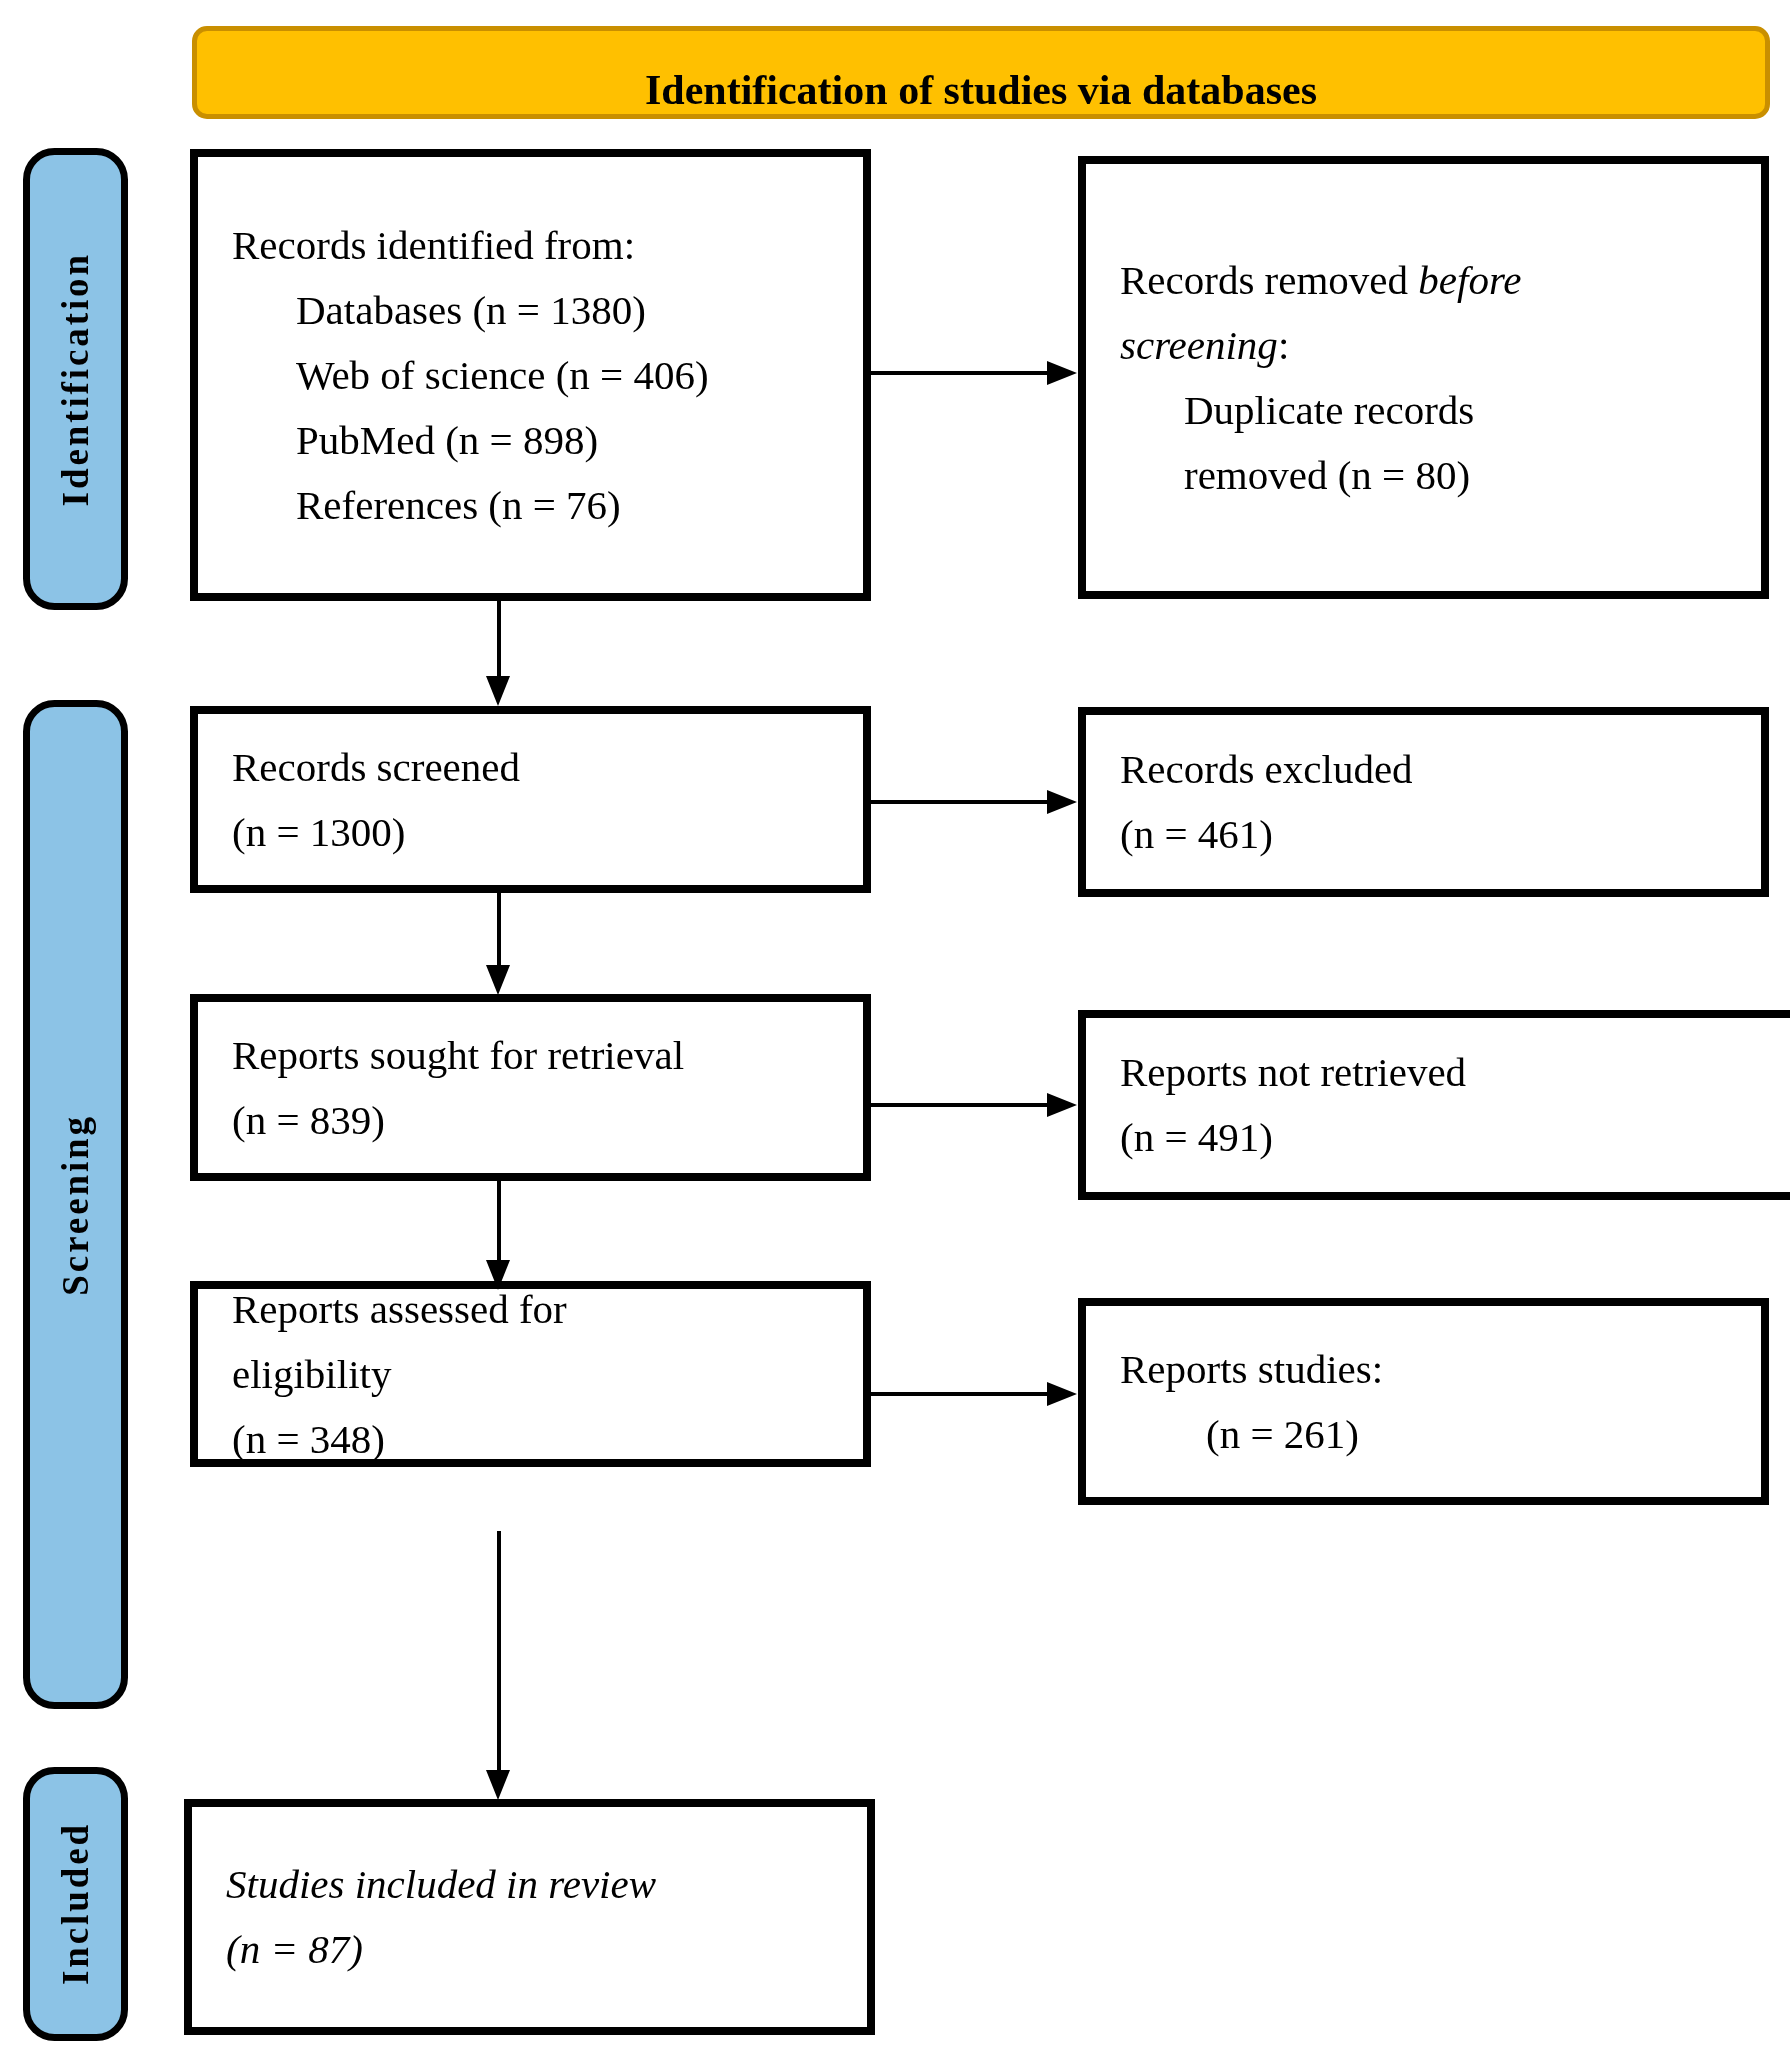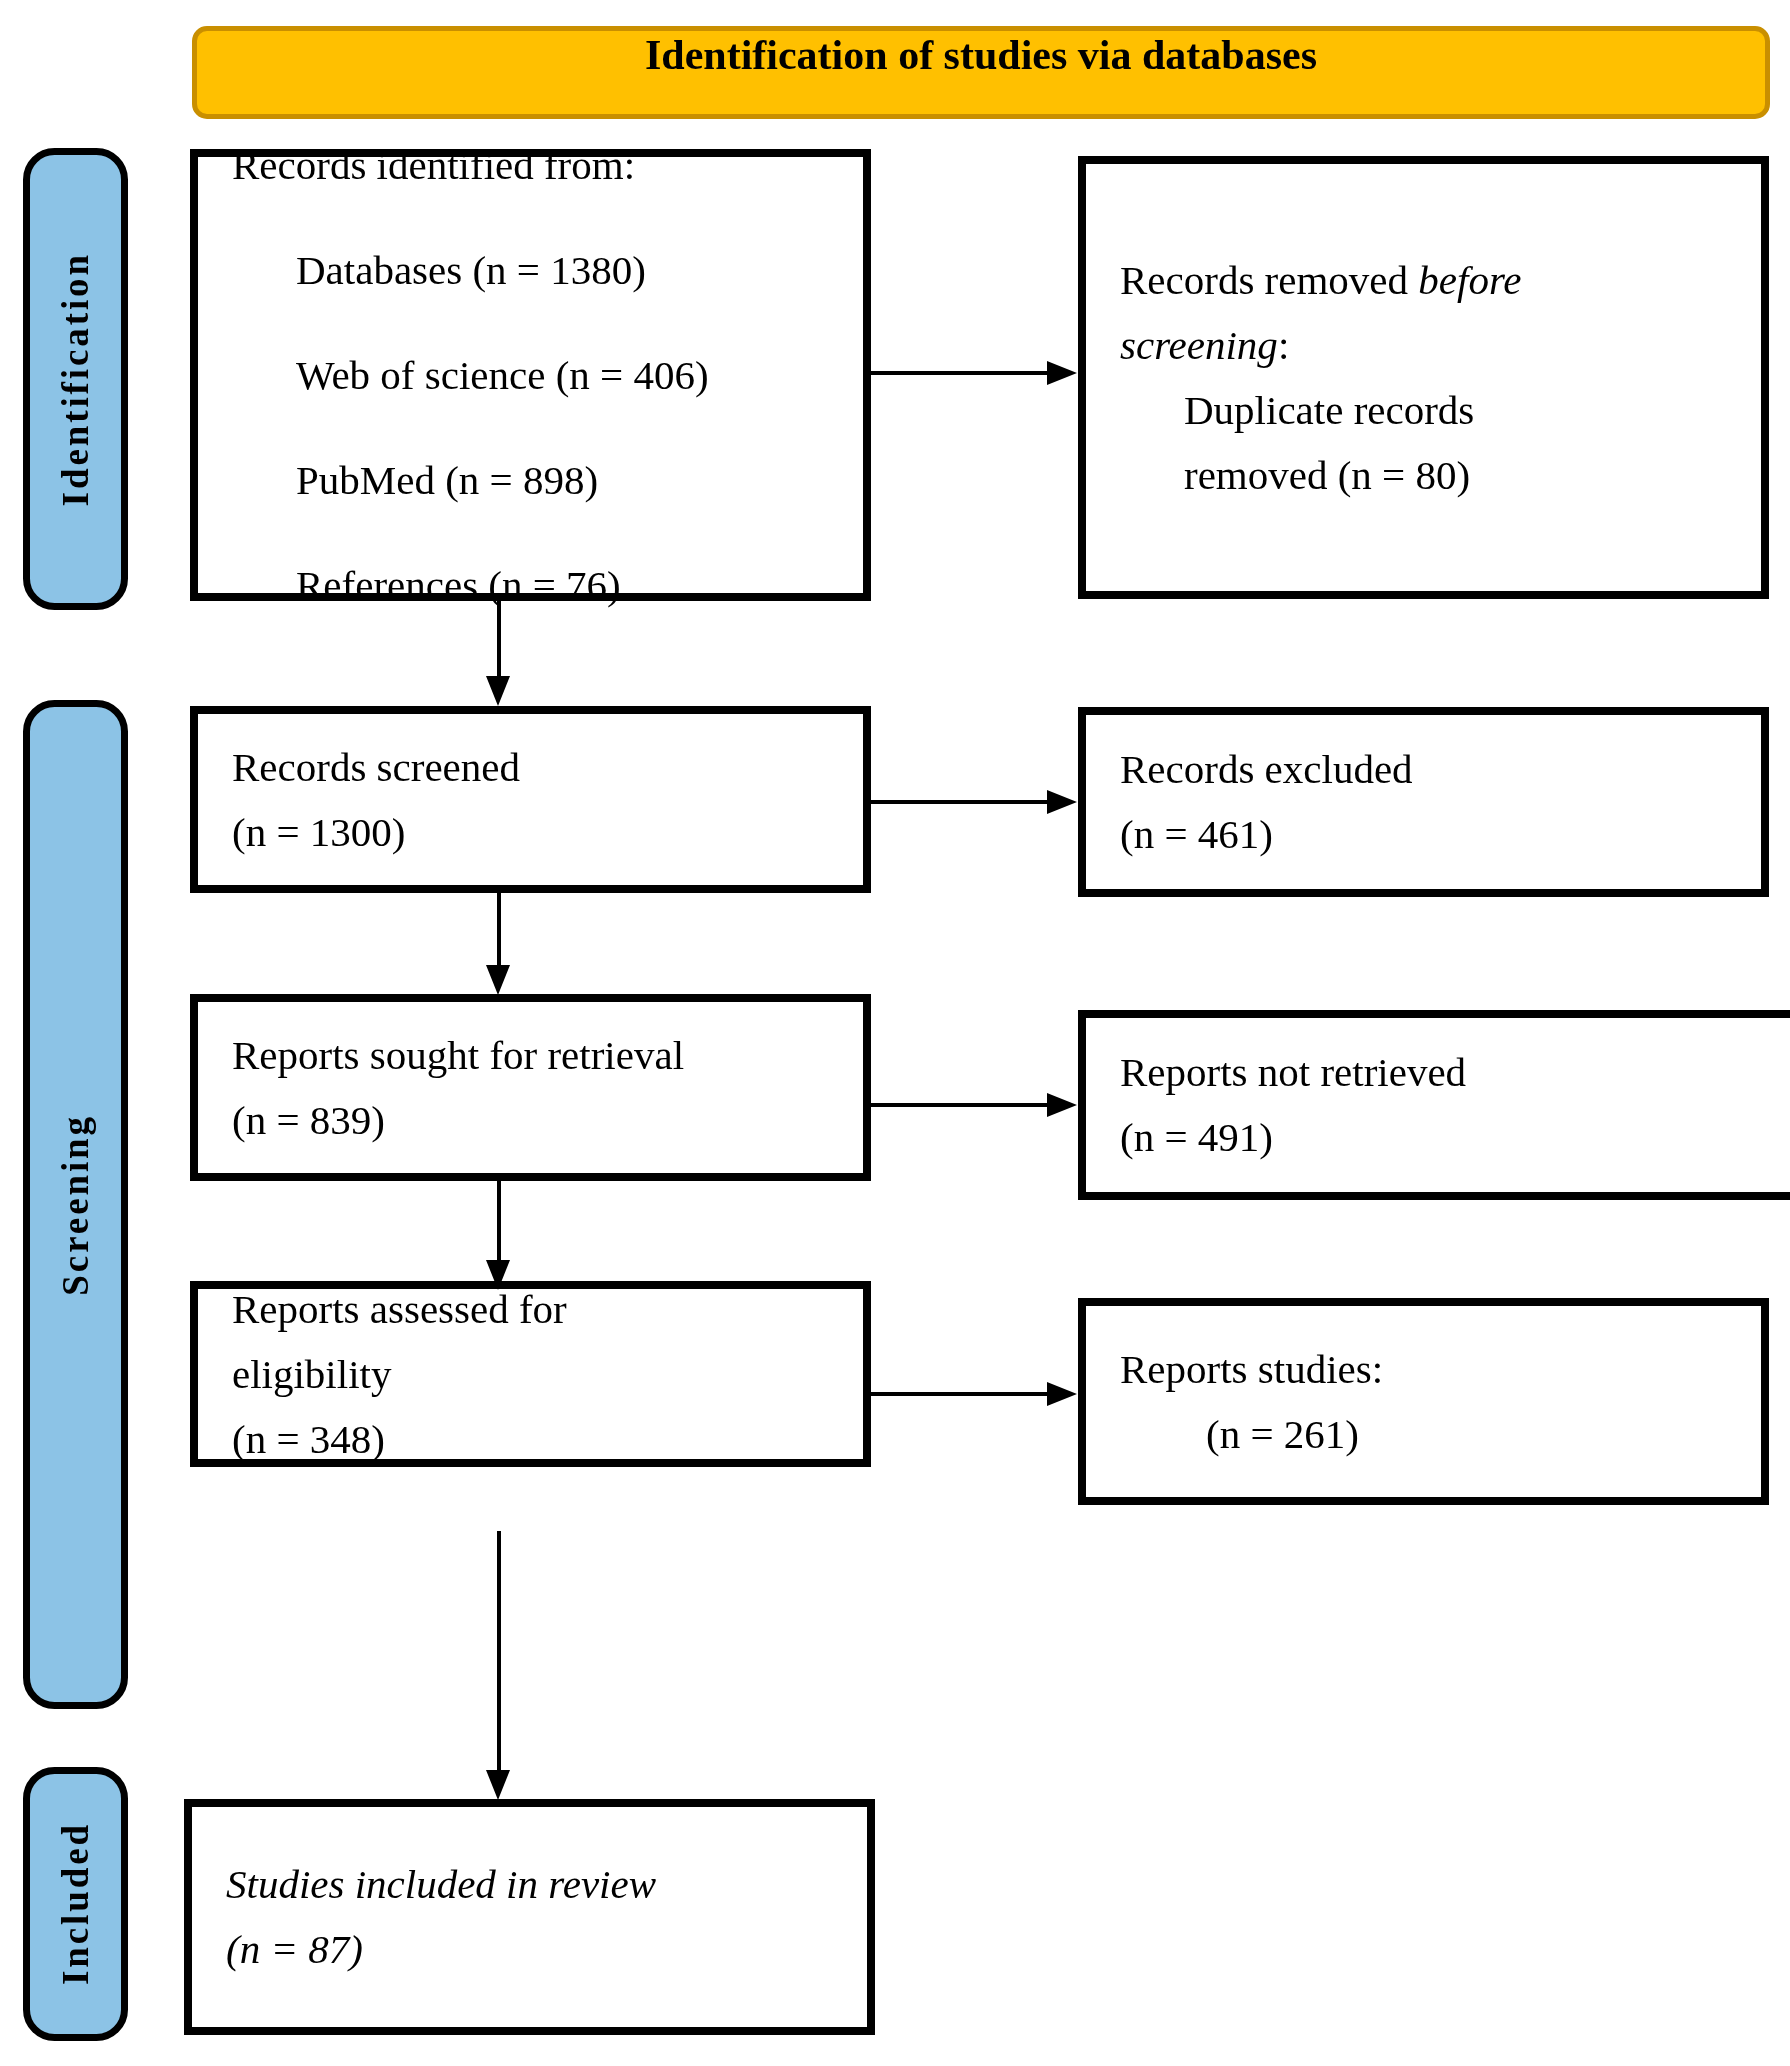--- a/index.html
+++ b/index.html
@@ -5,21 +5,21 @@
   html,body{margin:0;padding:0;background:#fff;}
   .canvas{
     position:relative;width:1790px;height:2066px;background:#ffffff;
     font-family:"Liberation Serif","DejaVu Serif",serif;color:#000;
   }
   .banner{
     position:absolute;left:192px;top:26px;width:1578px;height:93px;
     background:var(--banner-bg,#FFC000);
     border:5.8px solid var(--banner-border,#C98F00);
     border-radius:15px;box-sizing:border-box;
-    display:flex;align-items:flex-start;justify-content:center;
+    display:flex;align-items:flex-end;justify-content:center;
     font-weight:bold;font-size:42px;
   }
   .stage{
     position:absolute;left:23px;width:105px;
     background:var(--stage-bg,#8CC3E6);
     border:7px solid #000;border-radius:31.5px;box-sizing:border-box;
     display:flex;align-items:center;justify-content:center;
   }
   .stage .vtext{
     writing-mode:vertical-rl;transform:rotate(180deg);
@@ -58,21 +58,21 @@
   <div class="stage" style="top:148px;height:462px;">
     <span class="vtext">Identification</span>
   </div>
   <div class="stage" style="top:700px;height:1009px;">
     <span class="vtext">Screening</span>
   </div>
   <div class="stage" style="top:1767px;height:274px;">
     <span class="vtext">Included</span>
   </div>
 
-  <div class="flowbox" style="left:190px;top:149px;width:681px;height:452px;gap:40px;">
+  <div class="flowbox" style="left:190px;top:149px;width:681px;height:452px;">
     <div class="line">Records identified from:</div>
     <div class="line indent">Databases (n = 1380)</div>
     <div class="line indent">Web of science (n = 406)</div>
     <div class="line indent">PubMed (n = 898)</div>
     <div class="line indent">References (n = 76)</div>
   </div>
 
   <div class="flowbox" style="left:1078px;top:156px;width:691px;height:443px;">
     <div class="line"><span>Records removed </span><em>before</em></div>
     <div class="line"><em>screening</em><span>:</span></div>

